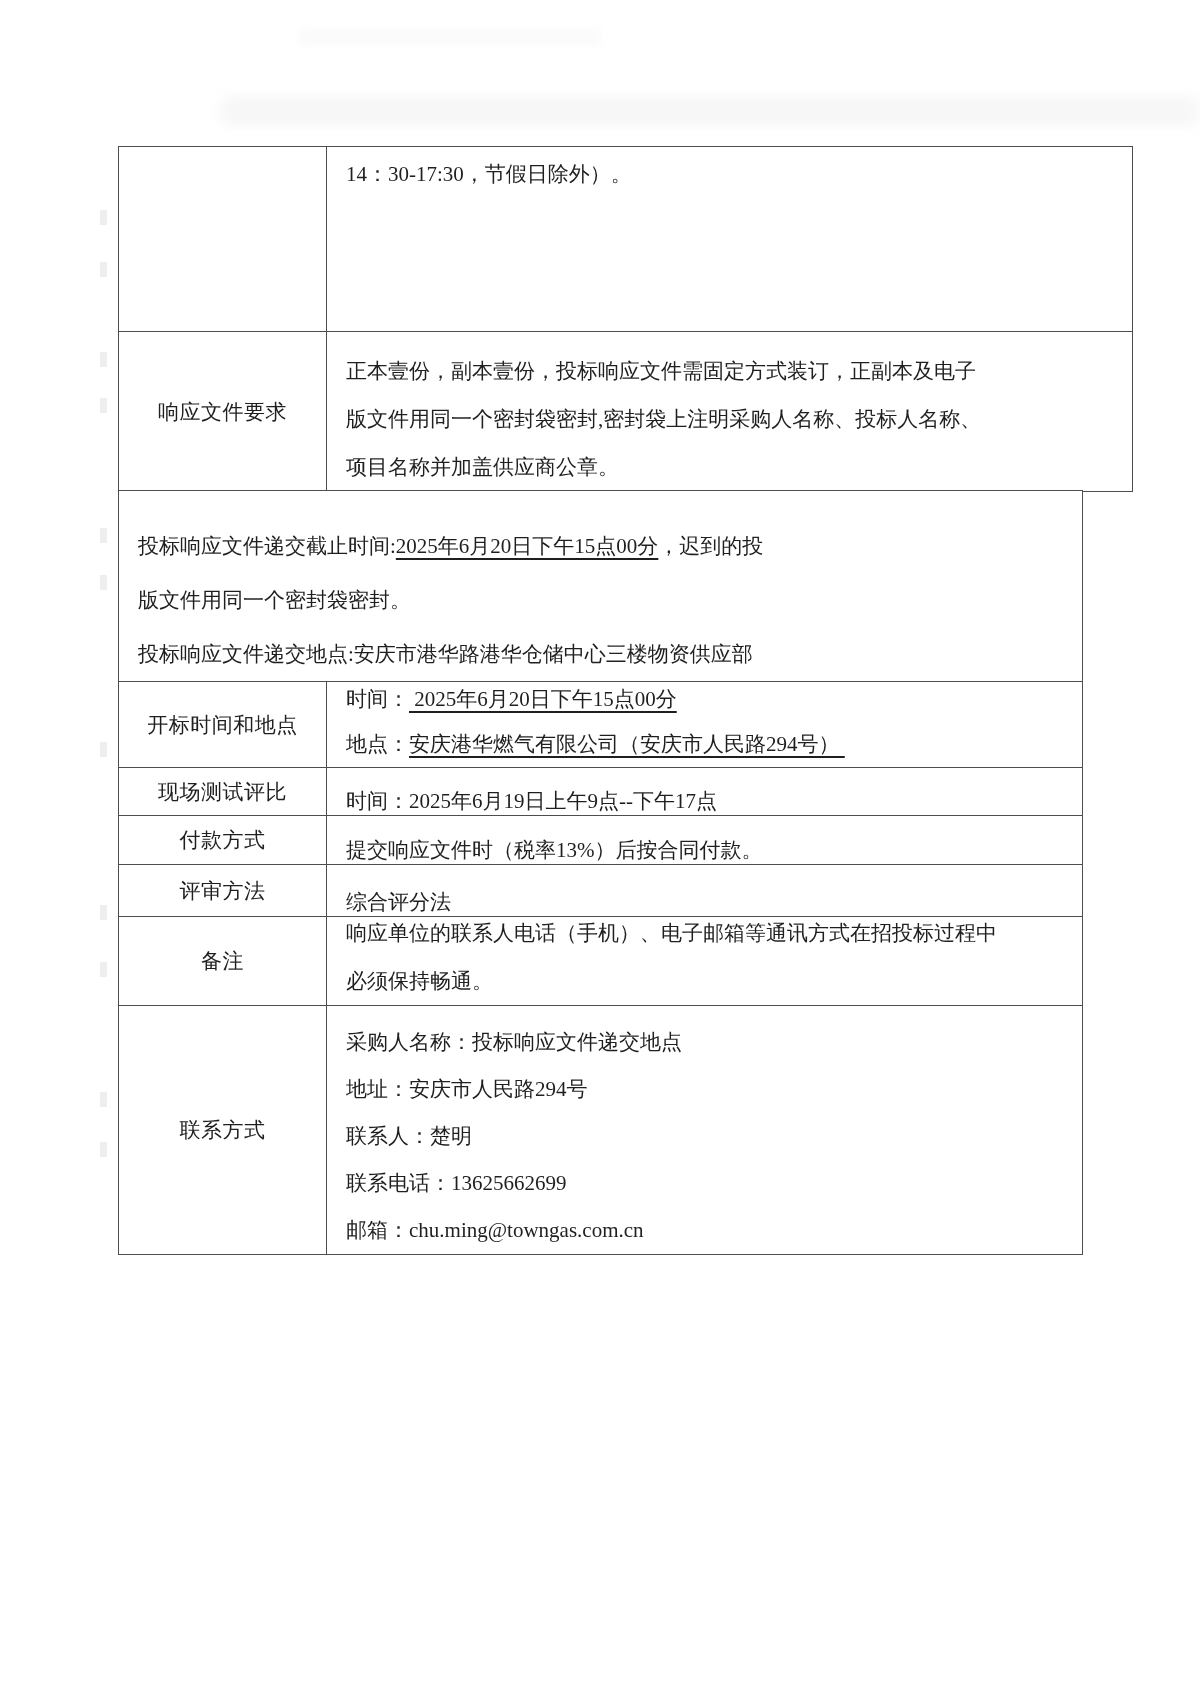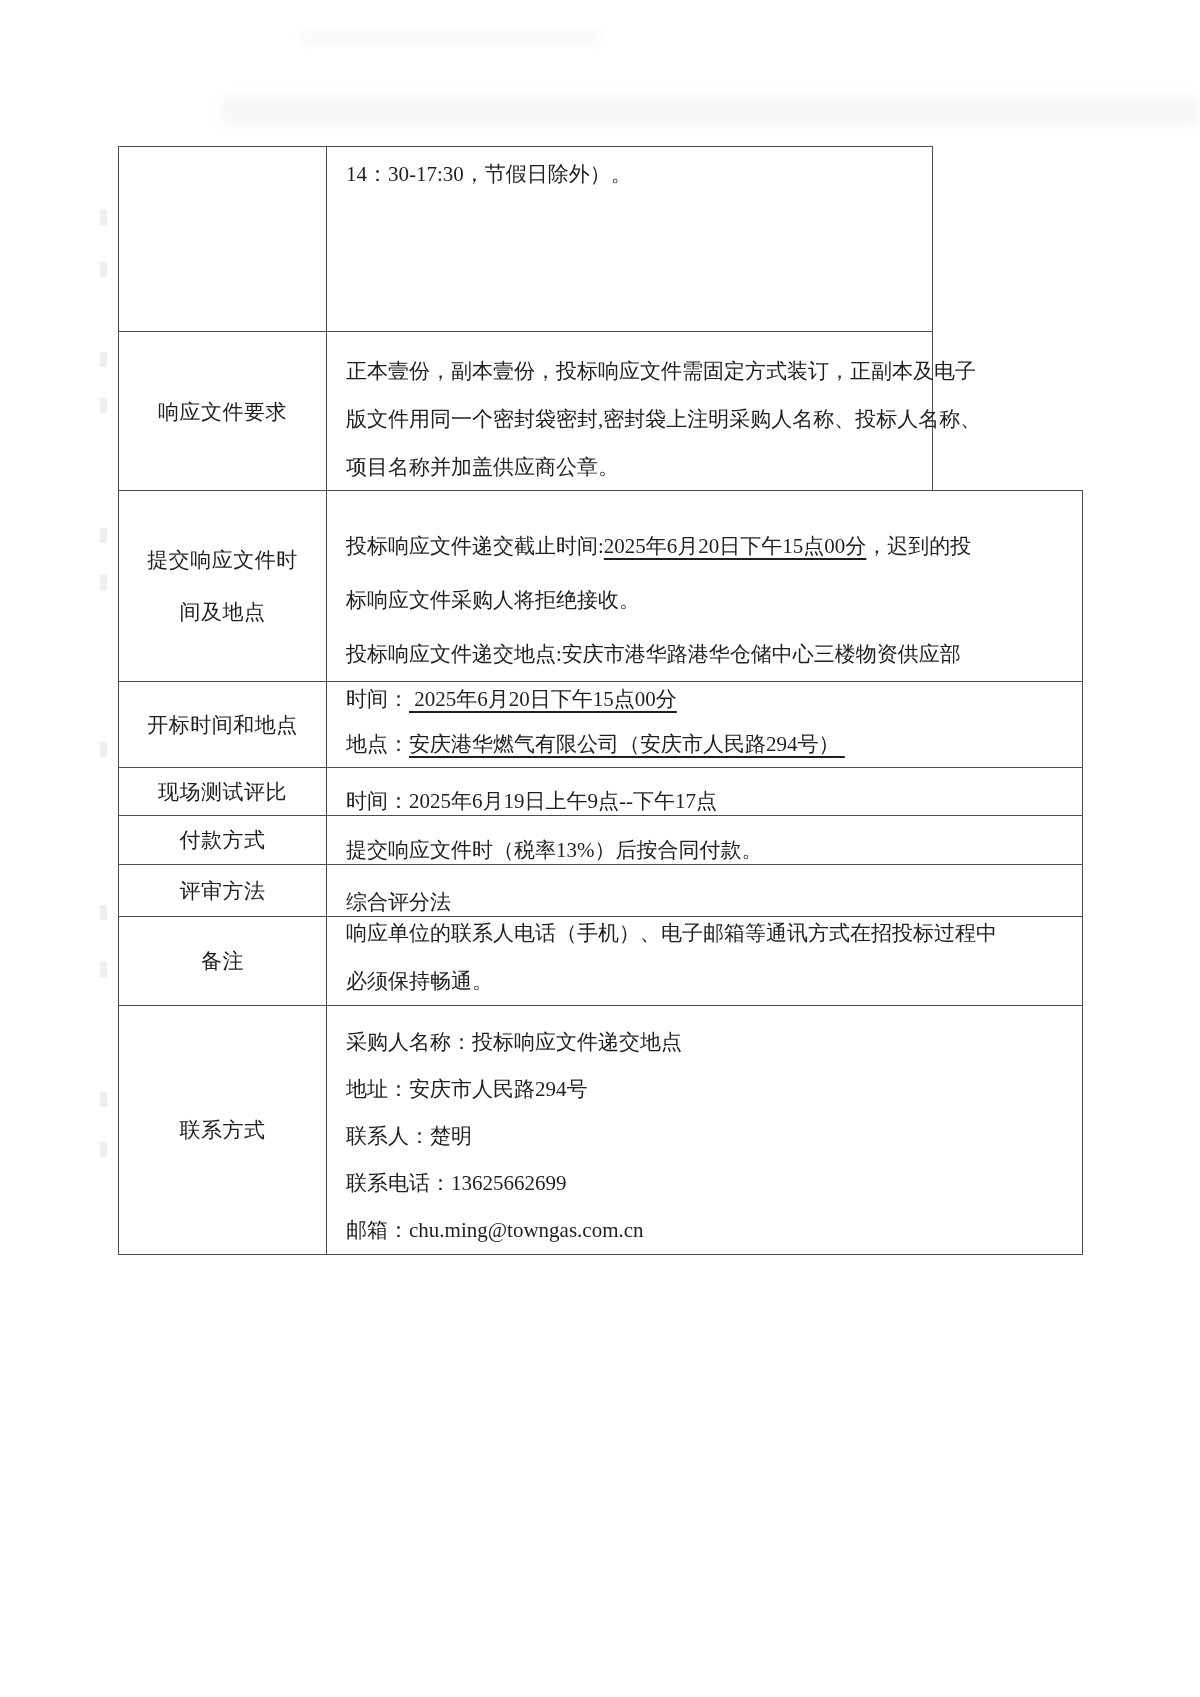--- a/index.html
+++ b/index.html
@@ -27,21 +27,21 @@
   .tick {
     position:absolute; width:7px; height:15px;
     background:rgba(90,90,90,0.10);
   }
   
   .tbl {
     position:absolute;
     border:1.5px solid #4d4d4d;
     background:#ffffff;
   }
-  .tbl-a { left:118px; top:146px;  width:815px; }
+  .tbl-a { left:118px; top:146px;  width:1015px; }
   .tbl-b { left:118px; top:490px;  width:965px; }
   .row { display:flex; box-sizing:border-box; }
   .row + .row { border-top:1.5px solid #4d4d4d; }
   .label-cell {
     width:208px; flex:0 0 208px;
     border-right:1.5px solid #4d4d4d;
     display:flex; flex-direction:column;
     align-items:center; justify-content:center;
     text-align:right;
     font-size:21px; letter-spacing:0.5px;
@@ -110,27 +110,23 @@
         <div class="ln">版文件用同一个密封袋密封,密封袋上注明采购人名称、投标人名称、</div>
         <div class="ln">项目名称并加盖供应商公章。</div>
       </div>
     </div>
 
   </div>
 
   <div class="tbl tbl-b">
 
     <div class="row rh-b1">
-      <div class="label-cell">
-        <span>提交响应文件时</span>
-        <span>间及地点</span>
-      </div>
       <div class="content-cell lh54">
         <div class="ln"><span>投标响应文件递交截止时间:</span><span class="u">2025年6月20日下午15点00分</span><span>，迟到的投</span></div>
-        <div class="ln">标响应文件采购人将拒绝接收。</div>
+        <div class="ln">版文件用同一个密封袋密封。</div>
         <div class="ln">投标响应文件递交地点:安庆市港华路港华仓储中心三楼物资供应部</div>
       </div>
     </div>
 
     <div class="row rh-b2">
       <div class="label-cell">开标时间和地点</div>
       <div class="content-cell lh45">
         <div class="ln"><span>时间：</span><span class="u">&nbsp;2025年6月20日下午15点00分</span></div>
         <div class="ln"><span>地点：</span><span class="u">安庆港华燃气有限公司（安庆市人民路294号）&nbsp;</span></div>
       </div>

